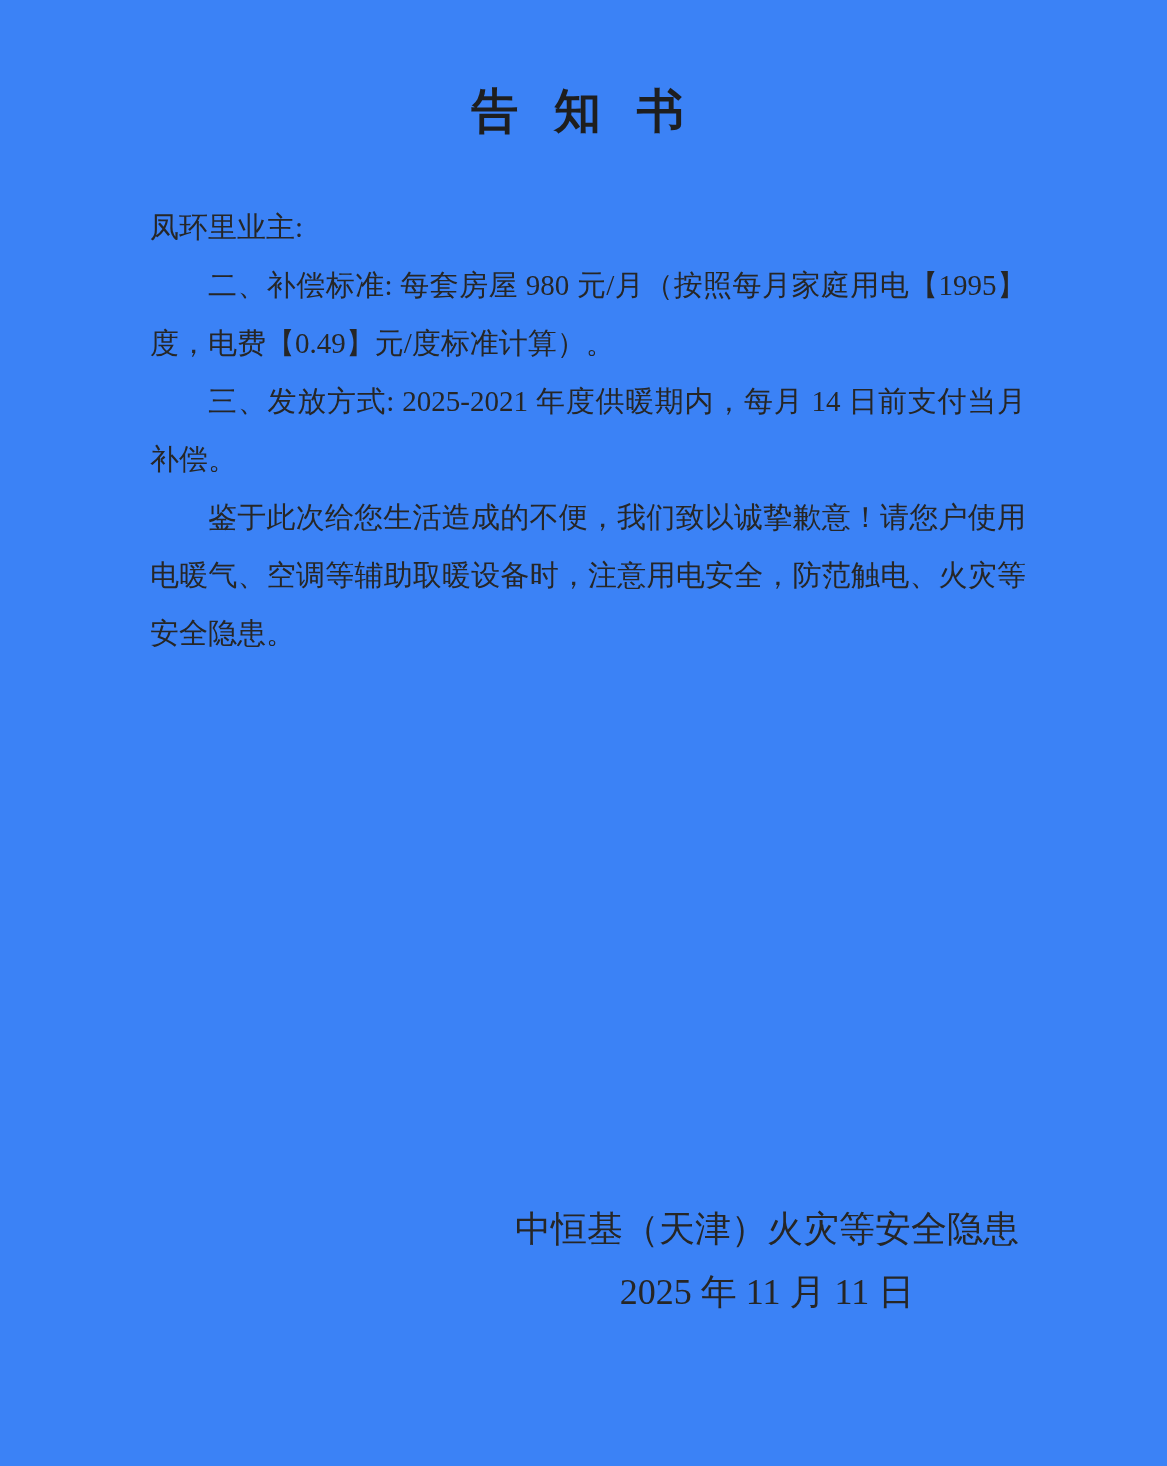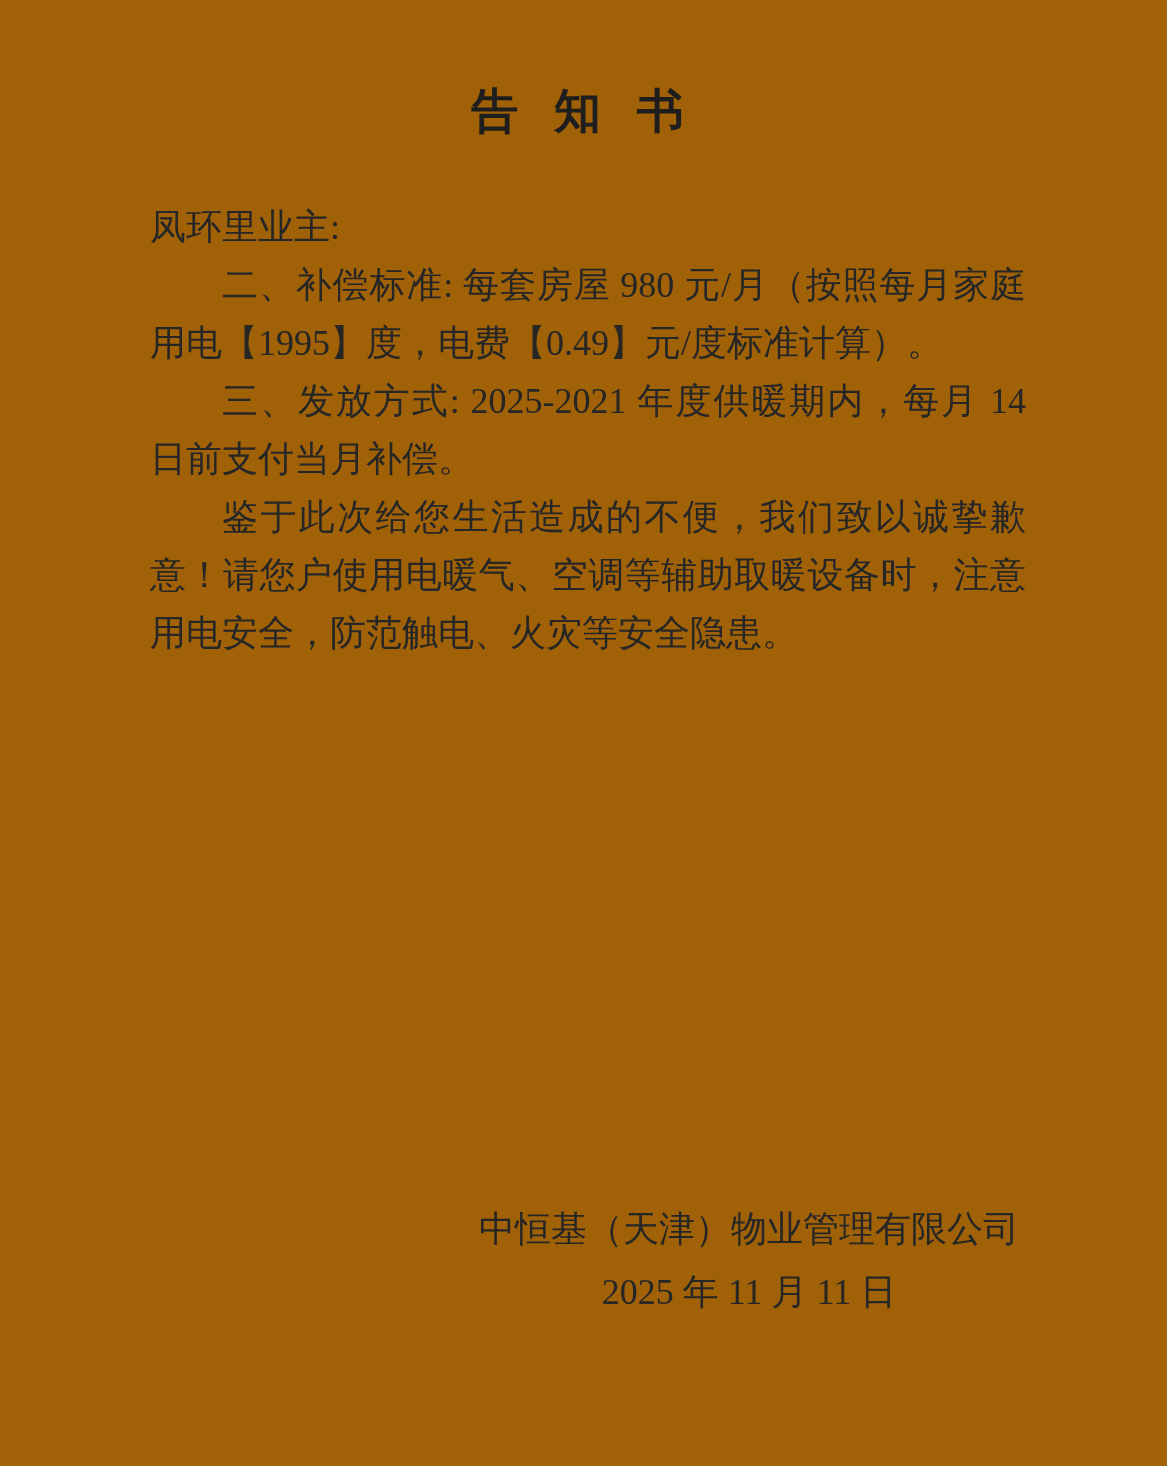--- a/index.html
+++ b/index.html
@@ -9,42 +9,42 @@
   body {
     width: 1167px;
     height: 1466px;
     background: #f4f4f4;
     font-family: "Liberation Serif", serif;
   }
   .page {
     position: relative;
     width: 1167px;
     height: 1466px;
-    background: #a16207;
+    background: #3b82f6;
     color: #262626;
     overflow: hidden;
   }
   .title {
     position: absolute;
     top: 80px;
     left: 0;
     width: 100%;
     margin: 0;
     text-align: center;
     font-size: 47px;
     font-weight: bold;
     letter-spacing: 12px;
     color: #1e1e1e;
   }
   .content {
     position: absolute;
     top: 198px;
     left: 150px;
     width: 876px;
-    font-size: 36px;
+    font-size: 29px;
     line-height: 58px;
     text-align: justify;
     text-justify: inter-ideograph;
     color: #262626;
   }
   .content p {
     margin: 0;
     padding: 0;
   }
   .salutation {
@@ -72,17 +72,17 @@
   <h1 class="title">告 知 书</h1>
 
   <div class="content">
     <p class="salutation">凤环里业主:</p>
     <p class="para">二、补偿标准: 每套房屋 980 元/月（按照每月家庭用电【1995】度，电费【0.49】元/度标准计算）。</p>
     <p class="para">三、发放方式: 2025-2021 年度供暖期内，每月 14 日前支付当月补偿。</p>
     <p class="para">鉴于此次给您生活造成的不便，我们致以诚挚歉意！请您户使用电暖气、空调等辅助取暖设备时，注意用电安全，防范触电、火灾等安全隐患。</p>
   </div>
 
   <div class="signature">
-    <div>中恒基（天津）物业管理有限公司</div>
+    <div>中恒基（天津）火灾等安全隐患</div>
     <div>2025 年 11 月 11 日</div>
   </div>
 
 </div>
 
 </body></html>

